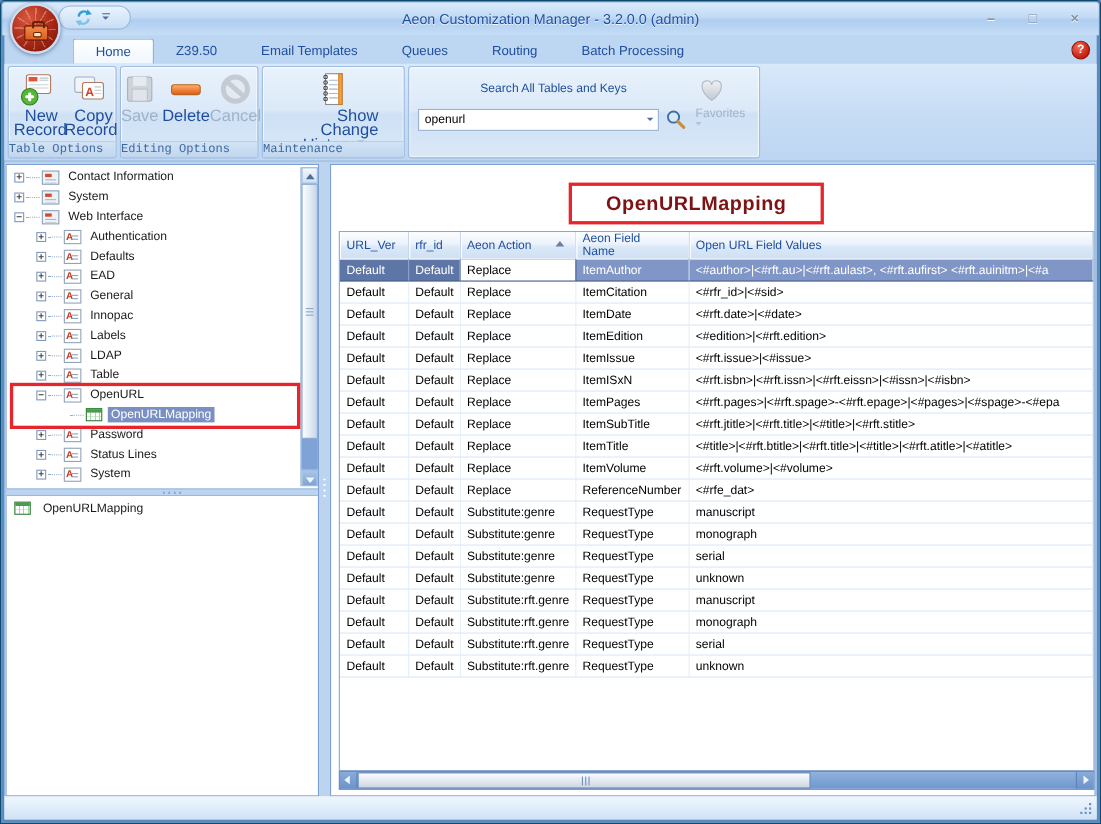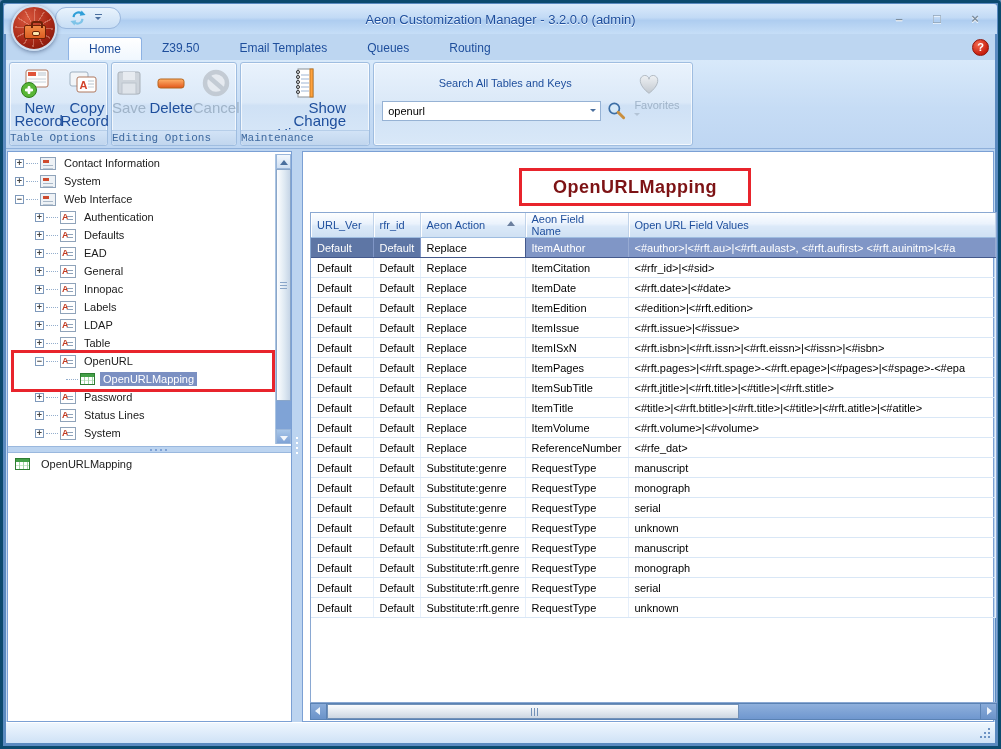--- a/index.html
+++ b/index.html
@@ -1,18 +1,18 @@
 <!DOCTYPE html>
 <html><head>
 <meta charset="utf-8">
 <style>
   * { margin:0; padding:0; box-sizing:border-box; }
   body { font-family:"Liberation Sans", sans-serif; background:#6b8fb8; }
   .window { position:relative; width:1001px; height:749px; background:#bdd6f1;
-            border:3px solid #0c4a6e; box-shadow: inset 0 0 0 3px #5a8ac0;
+            border:1px solid #0c4a6e; box-shadow: inset 0 0 0 3px #5a8ac0;
             border-radius:4px 4px 0 0; overflow:hidden; }
 
   
   .titlebar { position:absolute; left:1px; top:1px; right:1px; height:30px;
               background:linear-gradient(#dcebfb,#c2daf5 45%,#aecdf0 55%,#c6def7);
               border-radius:3px 3px 0 0; }
   .win-title { position:absolute; left:0; right:0; top:8px; text-align:center;
                font-size:13px; color:#1e4e9c; text-shadow:0 1px 0 #eef5fd; }
   .controls { position:absolute; right:10px; top:7px; display:flex; gap:14px; }
   .wbtn { width:24px; height:16px; display:flex; align-items:center; justify-content:center;
@@ -196,20 +196,21 @@
     <span class="qat-dd"></span>
   </div>
 
   <div class="tabrow">
     <div class="tabs" id="tabs">
         <div class="tab active">Home</div>
         <div class="tab">Z39.50</div>
         <div class="tab">Email Templates</div>
         <div class="tab">Queues</div>
         <div class="tab">Routing</div>
+        <div class="tab">Batch Processing</div>
       </div>
     <div class="help-btn">?</div>
   </div>
 
   <div class="ribbon">
 
     <div class="rgroup" style="left:3px; width:99px;">
       <div class="gbody">
         <div class="rbtn" style="width:46px">
           <span class="ric">

